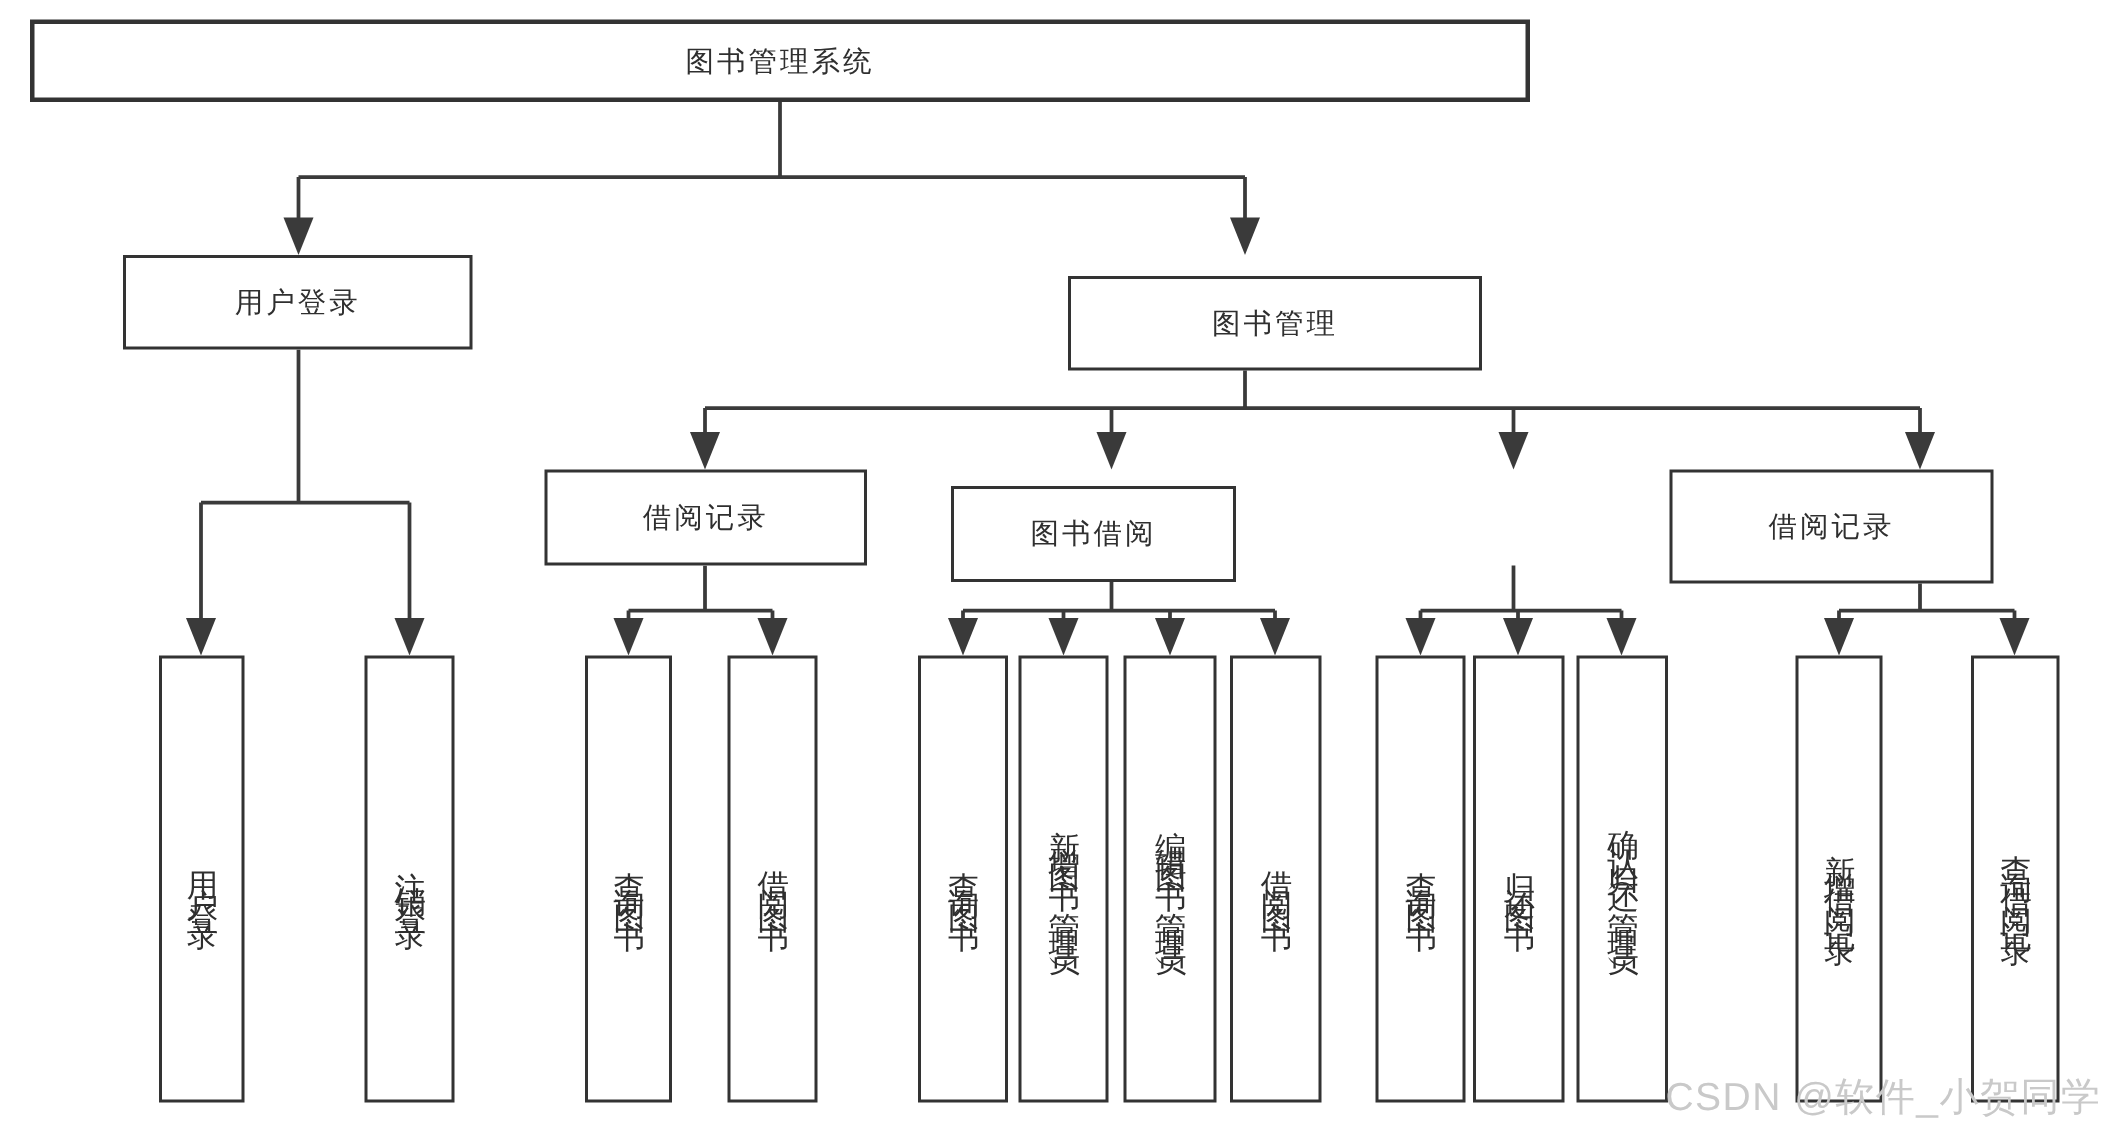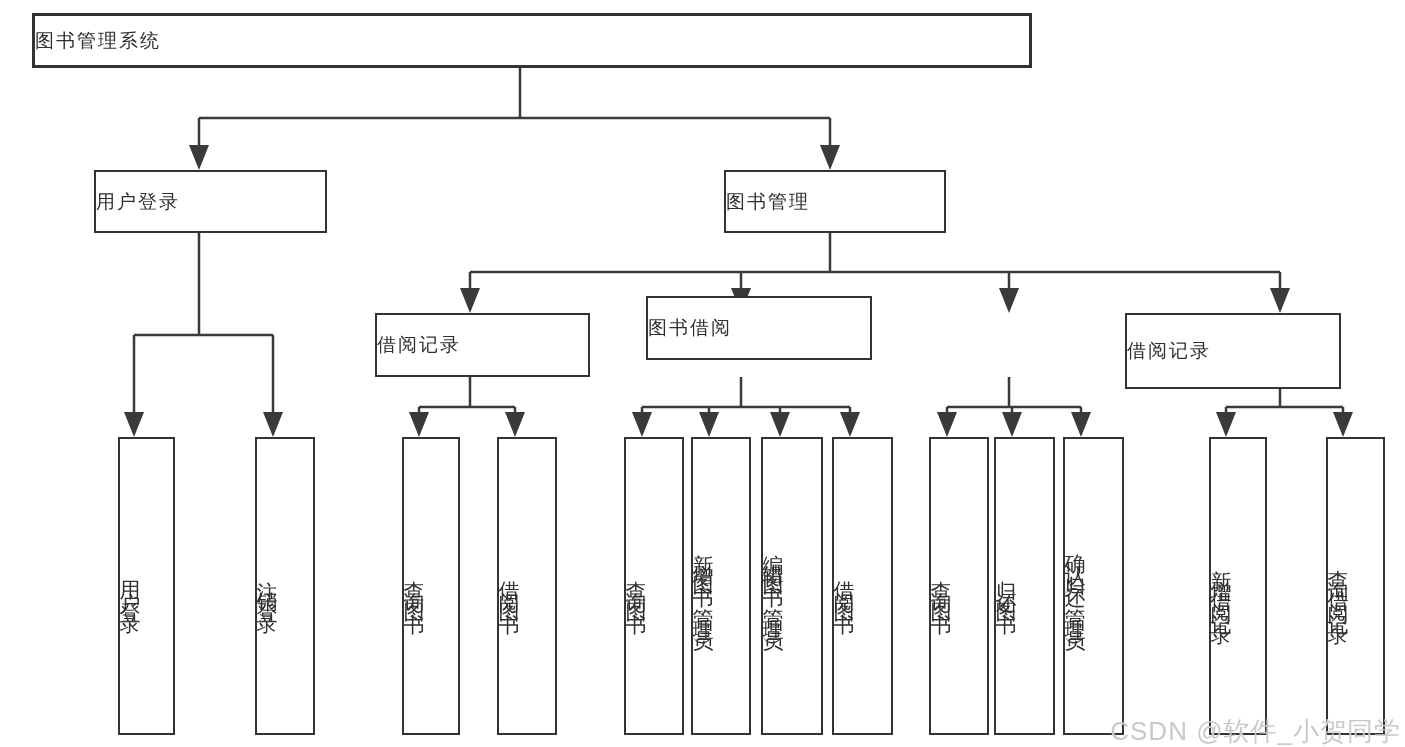--- a/index.html
+++ b/index.html
@@ -5,21 +5,21 @@
   html,body{margin:0;padding:0;background:#ffffff;}
   .canvas{
     position:relative;width:1405px;height:747px;background:#ffffff;
     font-family:"Liberation Sans","DejaVu Sans",sans-serif;overflow:hidden;
   }
   .wires{position:absolute;left:0;top:0;width:1405px;height:747px;}
   .wires path{stroke:#3a3a3a;stroke-width:2.5;fill:none;}
   .wires polygon{fill:#3a3a3a;stroke:none;}
   .node{
     position:absolute;box-sizing:border-box;border:2px solid #333333;background:#ffffff;
-    display:flex;align-items:center;justify-content:flex-start;color:#2f2f2f;margin-left:12px;
+    display:flex;align-items:center;justify-content:center;color:#2f2f2f;
   }
   .root-node{border-width:3px;}
   .h-label{font-size:19px;letter-spacing:2px;white-space:nowrap;}
   .v-label{
     writing-mode:vertical-rl;text-orientation:mixed;
     font-size:21px;letter-spacing:11px;line-height:1;white-space:nowrap;
   }
   .watermark{
     position:absolute;right:4px;top:714px;font-size:26px;letter-spacing:1px;
     color:#c9c9c9;white-space:nowrap;z-index:5;
@@ -80,28 +80,28 @@
     </g>
   </svg>
 
   <div class="node root-node" style="left:20px;top:13px;width:1000px;height:55px">
     <span class="h-label">图书管理系统</span>
   </div>
 
   <div class="node" style="left:82px;top:170px;width:233px;height:63px">
     <span class="h-label">用户登录</span>
   </div>
-  <div class="node" style="left:712px;top:170px;width:222px;height:63px">
+  <div class="node" style="left:712px;top:184px;width:276px;height:63px">
     <span class="h-label">图书管理</span>
   </div>
 
   <div class="node" style="left:363px;top:313px;width:215px;height:64px">
     <span class="h-label">借阅记录</span>
   </div>
-  <div class="node" style="left:634px;top:296px;width:226px;height:64px">
+  <div class="node" style="left:634px;top:324px;width:190px;height:64px">
     <span class="h-label">图书借阅</span>
   </div>
   <div class="node" style="left:1113px;top:313px;width:216px;height:76px">
     <span class="h-label">借阅记录</span>
   </div>
 
   <div class="node" style="left:106px;top:437px;width:57px;height:298px">
     <span class="v-label">用户登录</span>
   </div>
   <div class="node" style="left:243px;top:437px;width:60px;height:298px">

